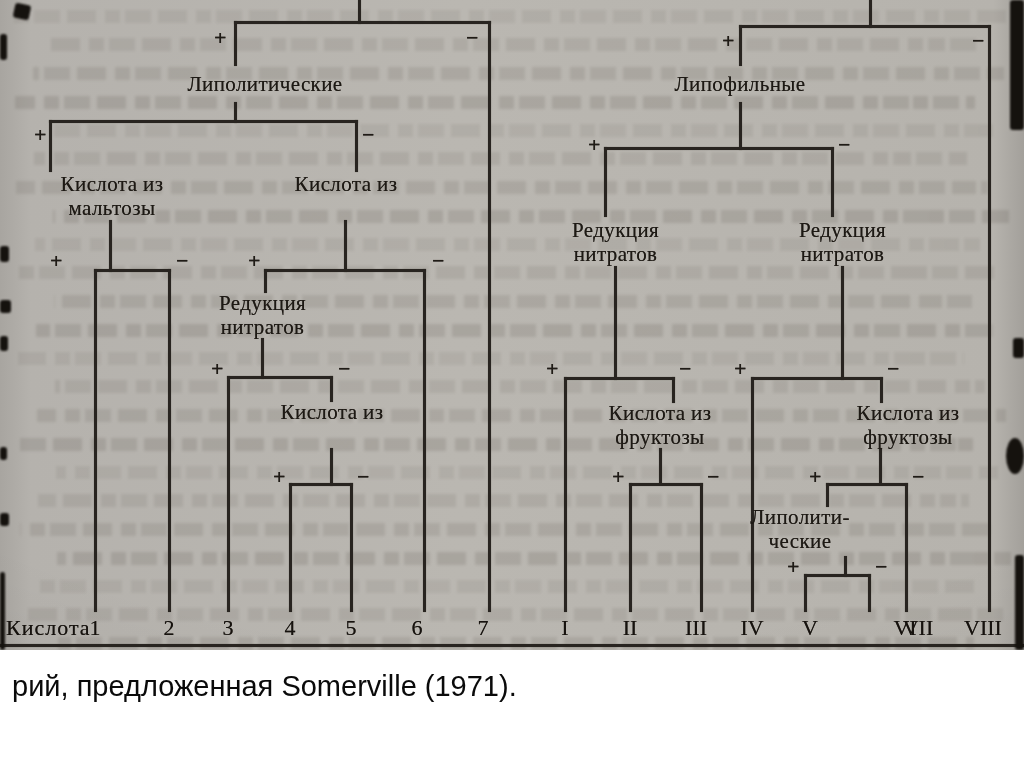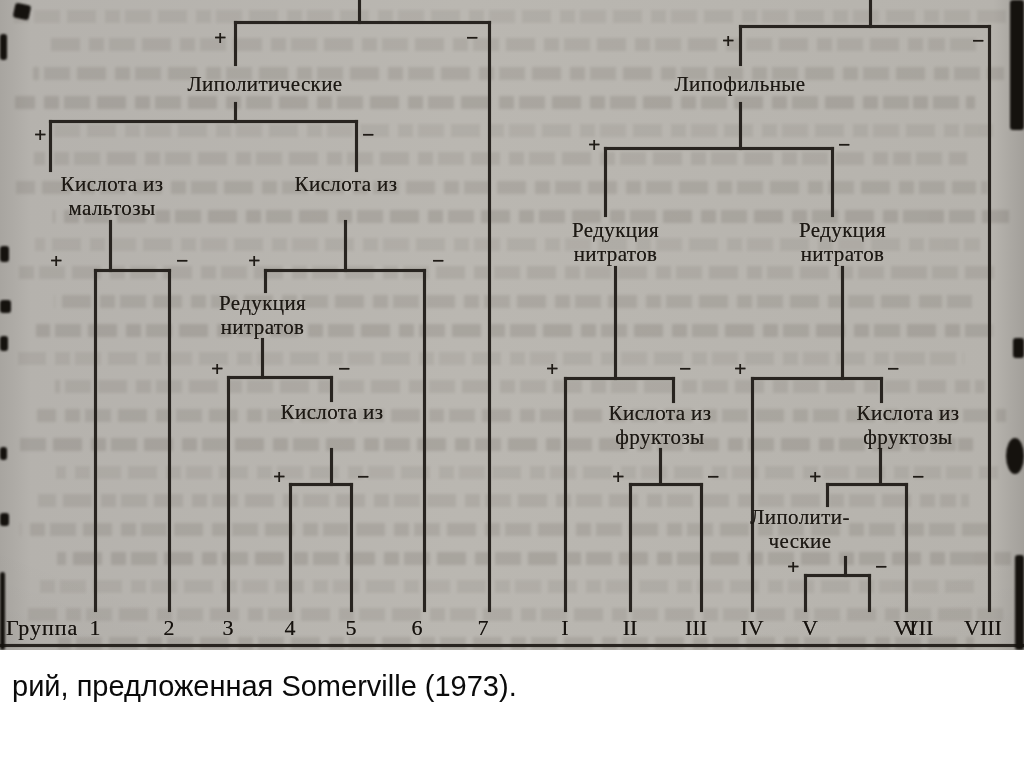--- a/index.html
+++ b/index.html
@@ -189,21 +189,21 @@
       </div>
       <div class="lbl" style="left:838px;top:401px;width:140px">
         <div>Кислота из</div>
         <div>фруктозы</div>
       </div>
       <div class="lbl" style="left:742px;top:505px;width:116px">
         <div>Липолити-</div>
         <div>ческие</div>
       </div>
 
-      <div class="grp-axis">Группа</div>
+      <div class="grp-axis">Кислота</div>
       <div class="grp" style="left:75px">1</div>
       <div class="grp" style="left:149px">2</div>
       <div class="grp" style="left:208px">3</div>
       <div class="grp" style="left:270px">4</div>
       <div class="grp" style="left:331px">5</div>
       <div class="grp" style="left:397px">6</div>
       <div class="grp" style="left:463px">7</div>
       <div class="grp" style="left:545px">I</div>
       <div class="grp" style="left:610px">II</div>
       <div class="grp" style="left:676px">III</div>
@@ -222,15 +222,15 @@
     <i class="blob" style="left:0;top:447px;width:7px;height:13px"></i>
     <i class="blob" style="left:0;top:513px;width:9px;height:13px"></i>
     <i class="blob" style="left:0;top:572px;width:5px;height:78px"></i>
     <i class="blob" style="left:1010px;top:0;width:14px;height:130px"></i>
     <i class="blob" style="left:1013px;top:338px;width:11px;height:20px"></i>
     <i class="blob" style="left:1006px;top:438px;width:18px;height:36px;border-radius:50%"></i>
     <i class="blob" style="left:1015px;top:555px;width:9px;height:95px"></i>
   </div>
 
   <div class="caption-block">
-    <div>рий, предложенная Somerville (1973).</div>
+    <div>рий, предложенная Somerville (1971).</div>
   </div>
 </div>
 
 </body></html>

